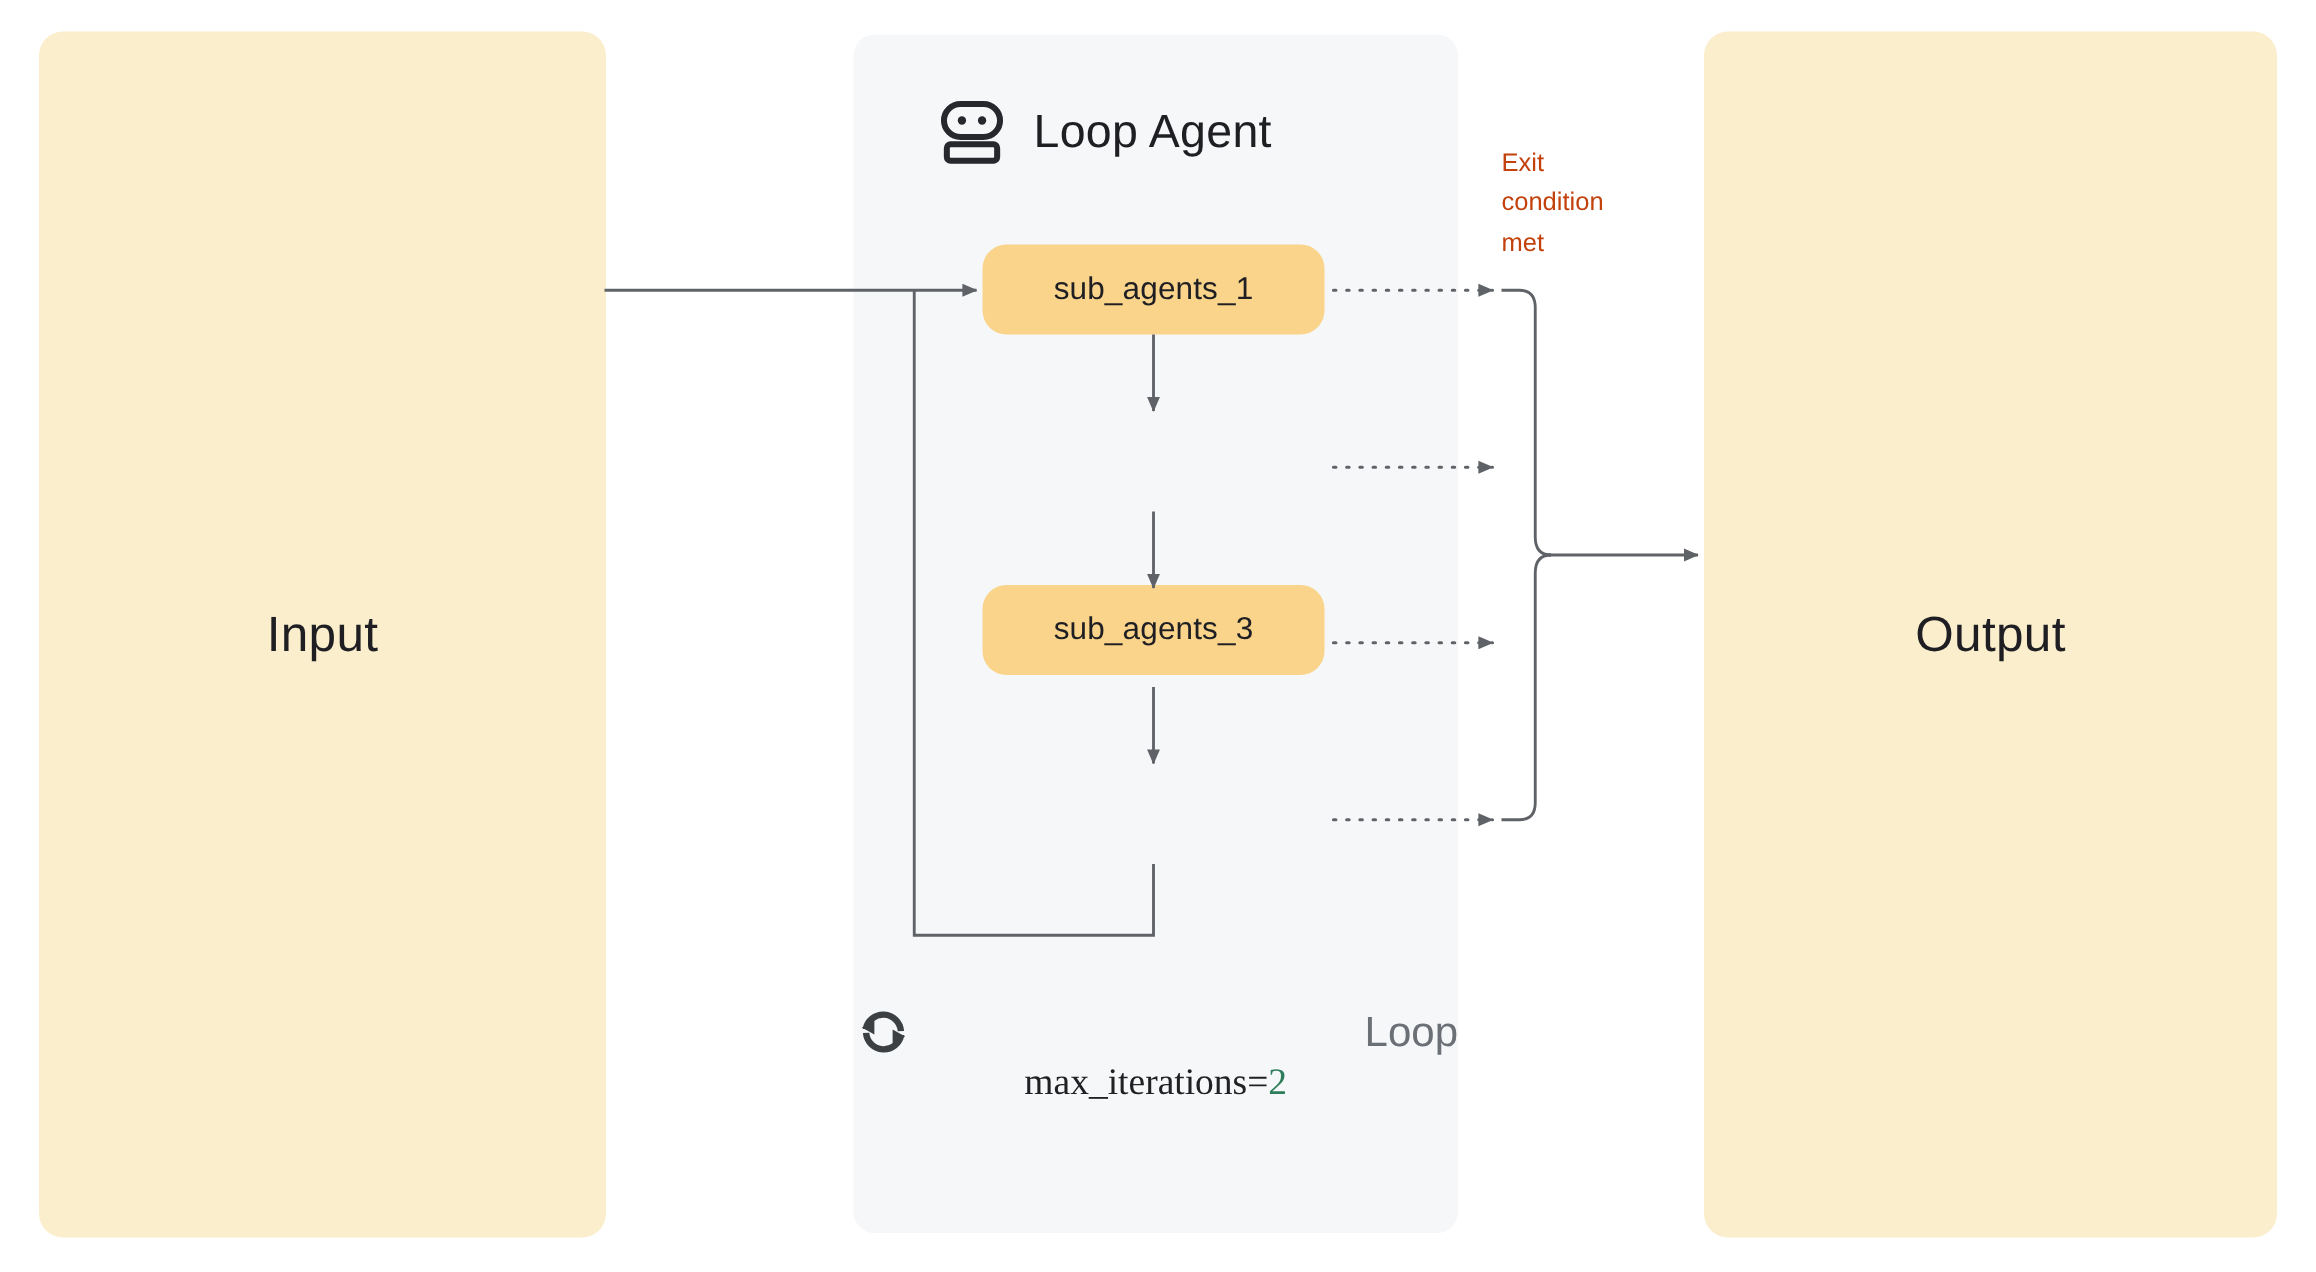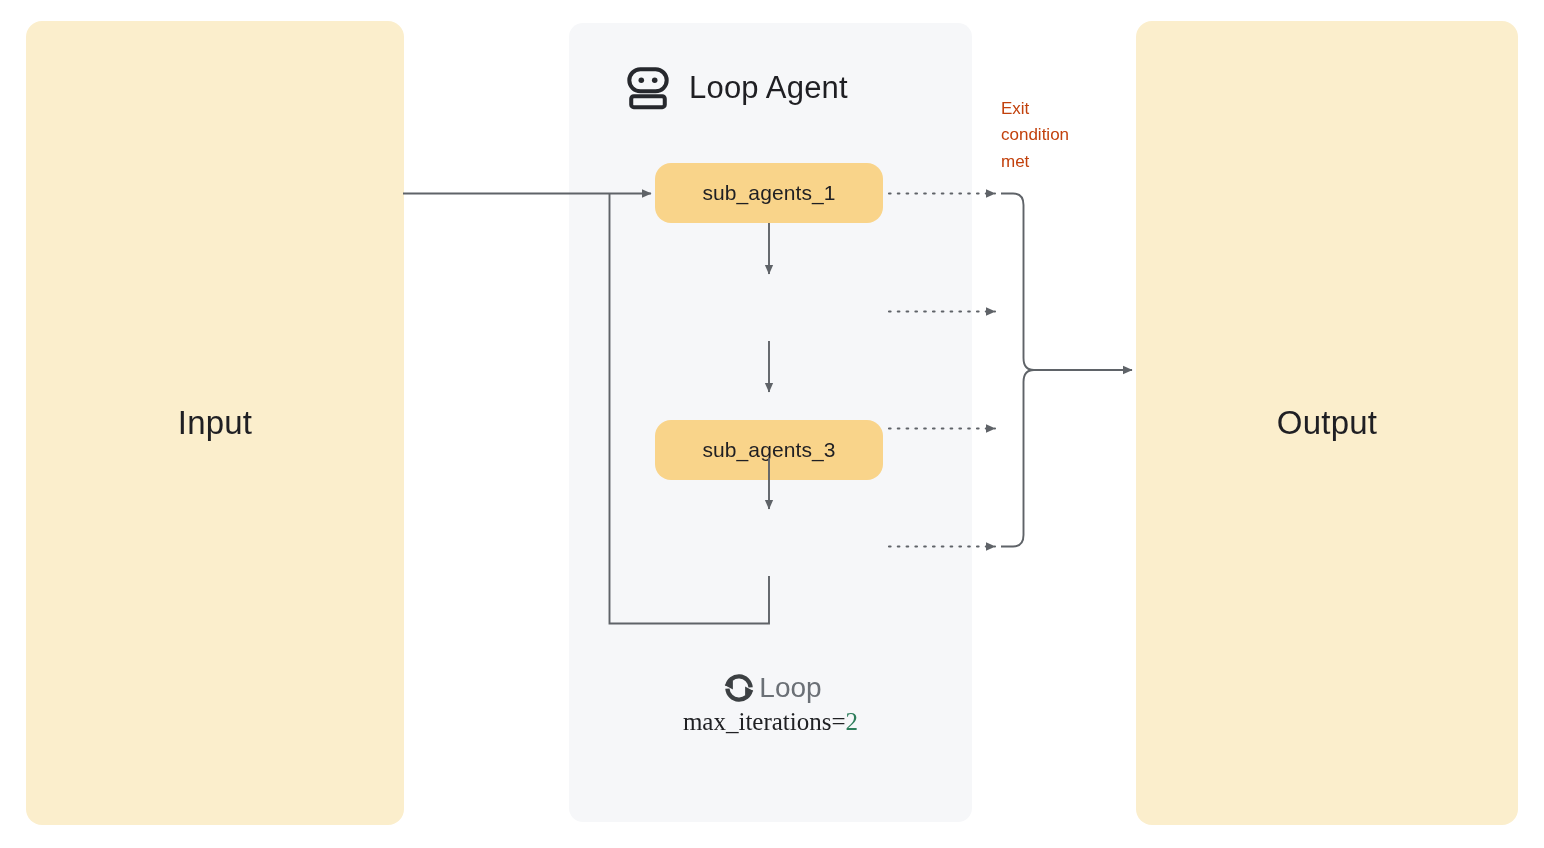--- a/index.html
+++ b/index.html
@@ -73,35 +73,35 @@
     border-radius: 16px;
     display: flex;
     align-items: center;
     justify-content: center;
     font-size: 21px;
     color: #1f1f23;
     letter-spacing: 0.1px;
   }
   .sub-agent-box.r0 { top: 140px; }
   .sub-agent-box.r1 { top: 258px; }
-  .sub-agent-box.r2 { top: 397px; }
+  .sub-agent-box.r2 { top: 367px; }
   .sub-agent-box.r3 { top: 493px; }
 
   
   #loop-footer {
     position: absolute;
     left: 0;
     top: 645px;
     width: 403px;
     text-align: center;
   }
   #loop-row {
     display: flex;
     align-items: center;
-    justify-content: center;
+    justify-content: space-between;
   }
   #loop-icon { width: 40px; height: 40px; display: block; }
   #loop-label {
     font-size: 28px;
     color: #6b7076;
     font-weight: 400;
   }
   #max-iterations {
     font-family: Liberation Serif, serif;
     font-size: 25px;

